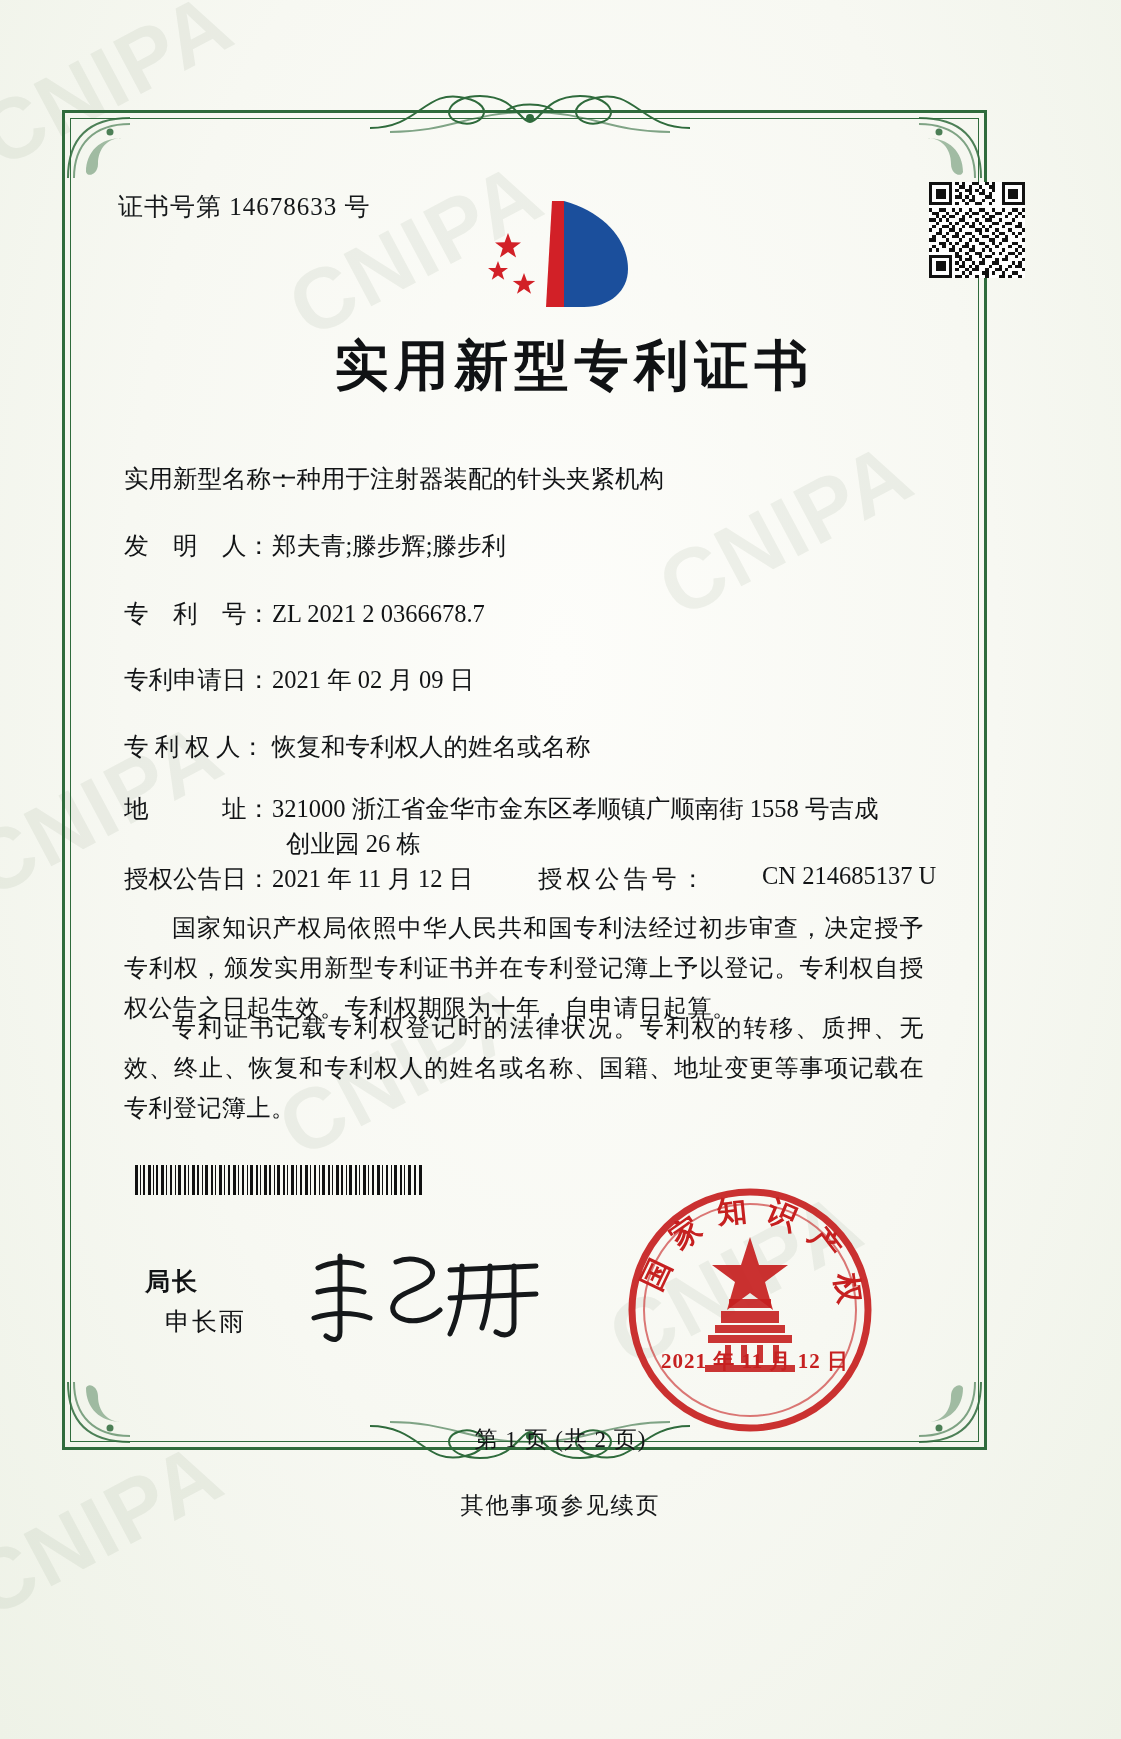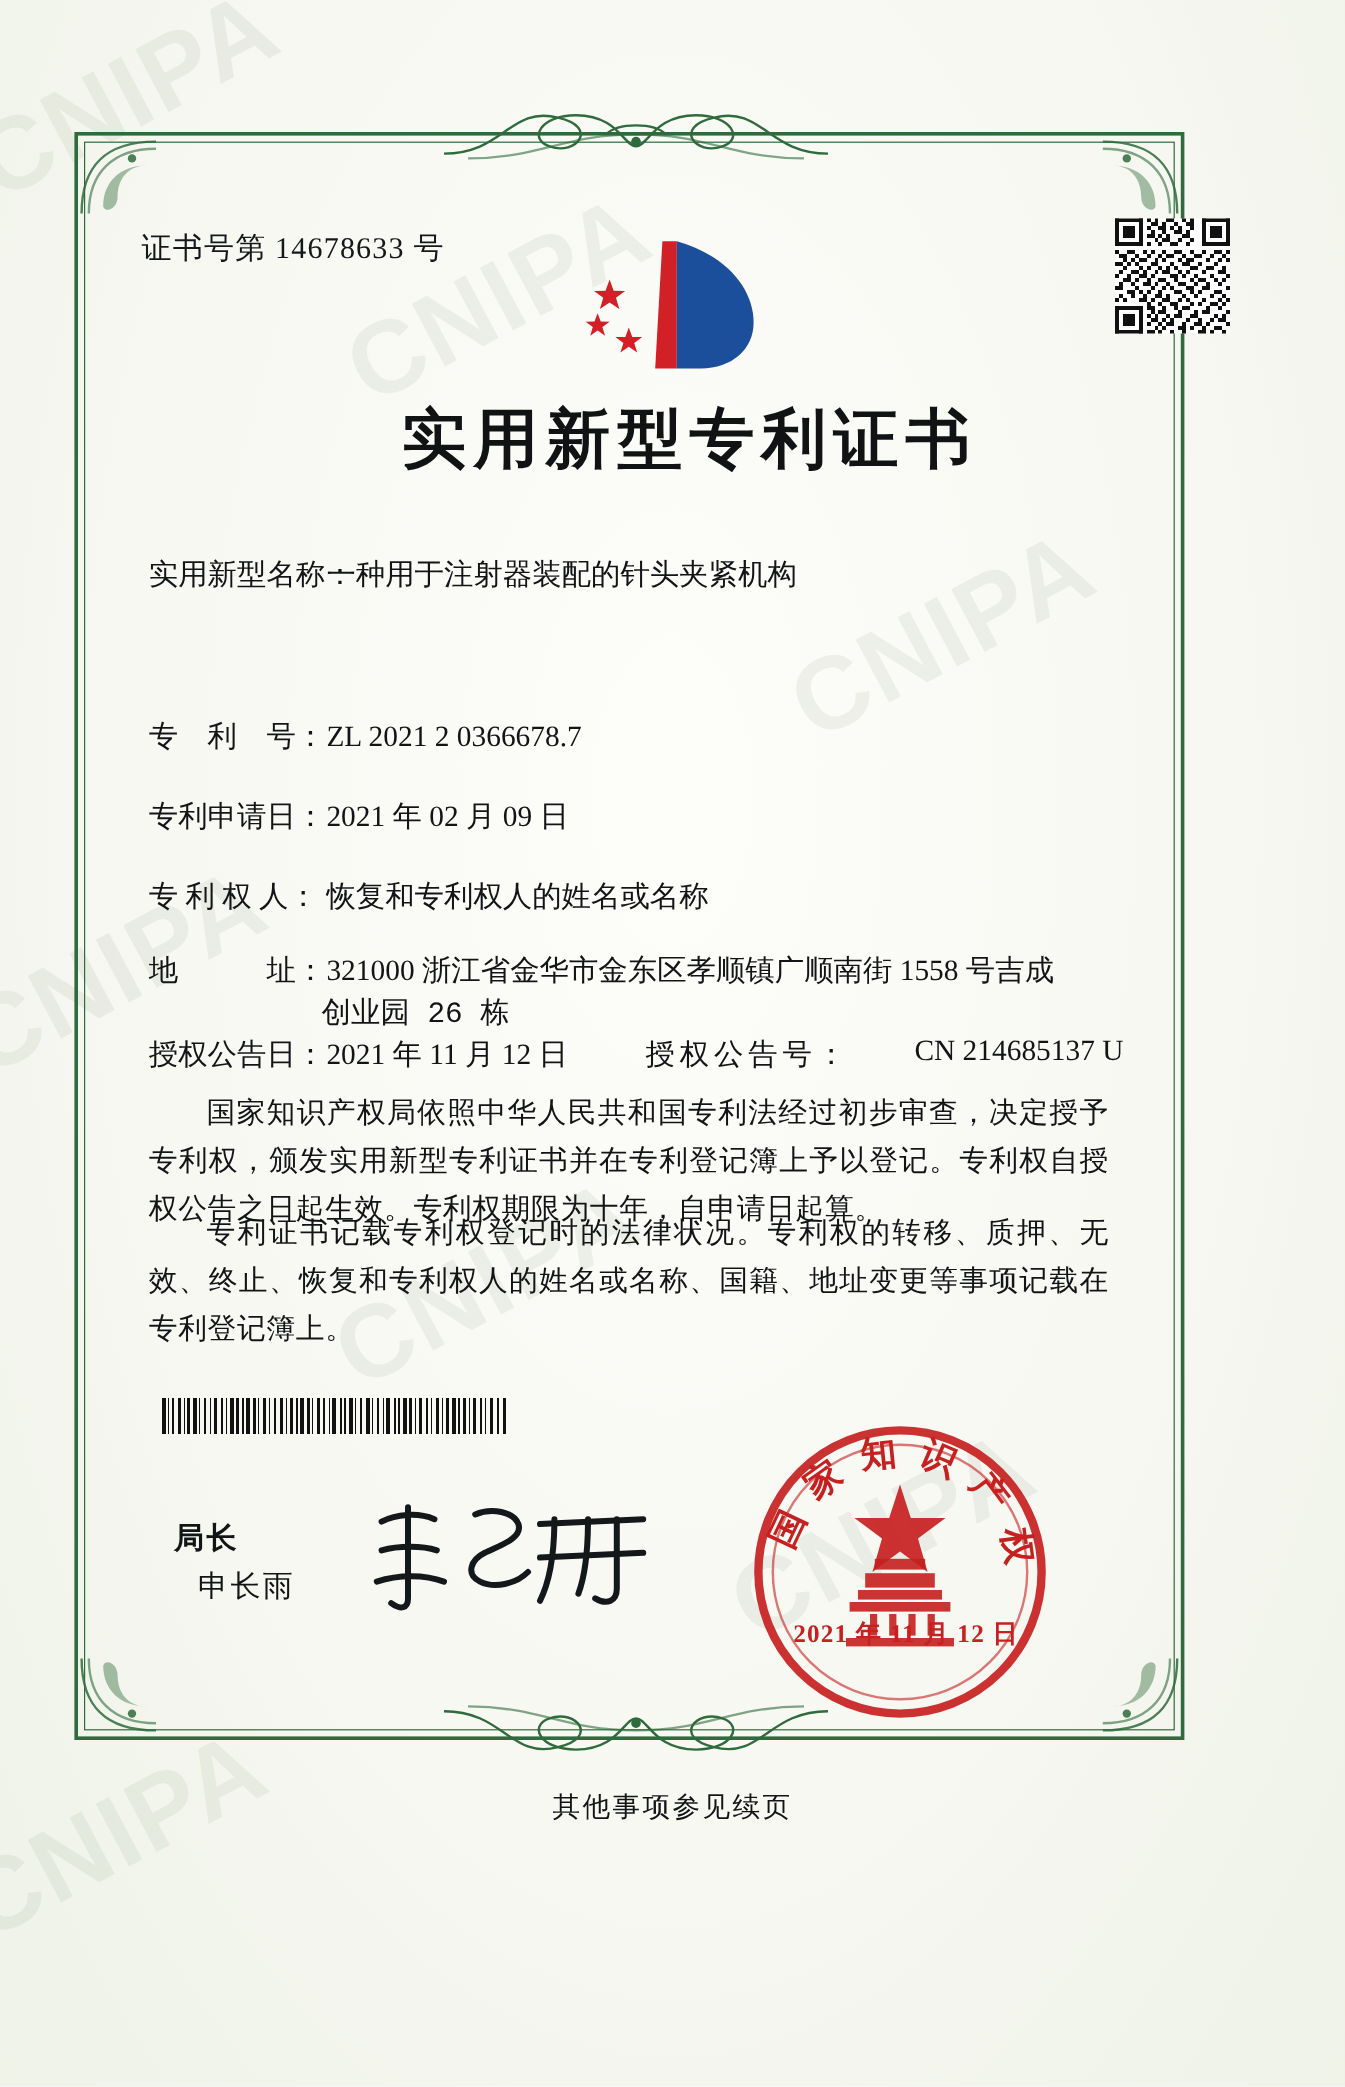--- a/index.html
+++ b/index.html
@@ -121,24 +121,23 @@
   }
   .field-label {
     display: inline-block;
     width: 148px;
     letter-spacing: 0;
   }
   .field-value { }
 
   #addr-line2 {
     position: absolute;
-    left: 268px;
+    left: 286px;
     font-size: 24.5px;
     color: #121416;
-    font-family: Liberation Mono, monospace;
   }
 
   #grant-no-label {
     position: absolute;
     left: 538px;
     font-size: 24.5px;
     color: #121416;
     letter-spacing: 4px;
   }
   #grant-no-value {
@@ -521,20 +520,23 @@
     <path d="M88 6 C130 18 152 46 152 74 C152 96 134 112 108 112 L88 112 Z" fill="#1b4f9c"></path>
     <path d="M88 22 C118 32 134 52 134 72 C134 88 122 98 104 98 L88 98 Z" fill="#ffffff" opacity="0"></path>
   </svg>
 
   <div id="doc-title">实用新型专利证书</div>
 
   <div class="field-row" style="top:462px;">
     <span class="field-label">实用新型名称：</span><span class="field-value">一种用于注射器装配的针头夹紧机构</span>
   </div>
 
+  <div class="field-row" style="top:529px;">
+    <span class="field-label">发　明　人：</span><span class="field-value">郑夫青;滕步辉;滕步利</span>
+  </div>
 
   <div class="field-row" style="top:597px;">
     <span class="field-label">专　利　号：</span><span class="field-value">ZL 2021 2 0366678.7</span>
   </div>
 
   <div class="field-row" style="top:663px;">
     <span class="field-label">专利申请日：</span><span class="field-value">2021 年 02 月 09 日</span>
   </div>
 
   <div class="field-row" style="top:730px;">
@@ -660,15 +662,16 @@
 
     <defs>
       <path id="sealArc" d="M 125,125 m -90,0 a 90,90 0 1,1 180,0"></path>
     </defs>
     <text font-family="'Liberation Serif', serif" font-size="30" font-weight="bold" fill="#c62020" letter-spacing="16">
       <textPath href="#sealArc" startOffset="6%">国家知识产权局</textPath>
     </text>
   </svg>
   <div id="seal-date">2021 年 11 月 12 日</div>
 
+  <div id="page-indicator">第 1 页 (共 2 页)</div>
   <div id="footer-note">其他事项参见续页</div>
 
 </div>
 
 </body></html>

